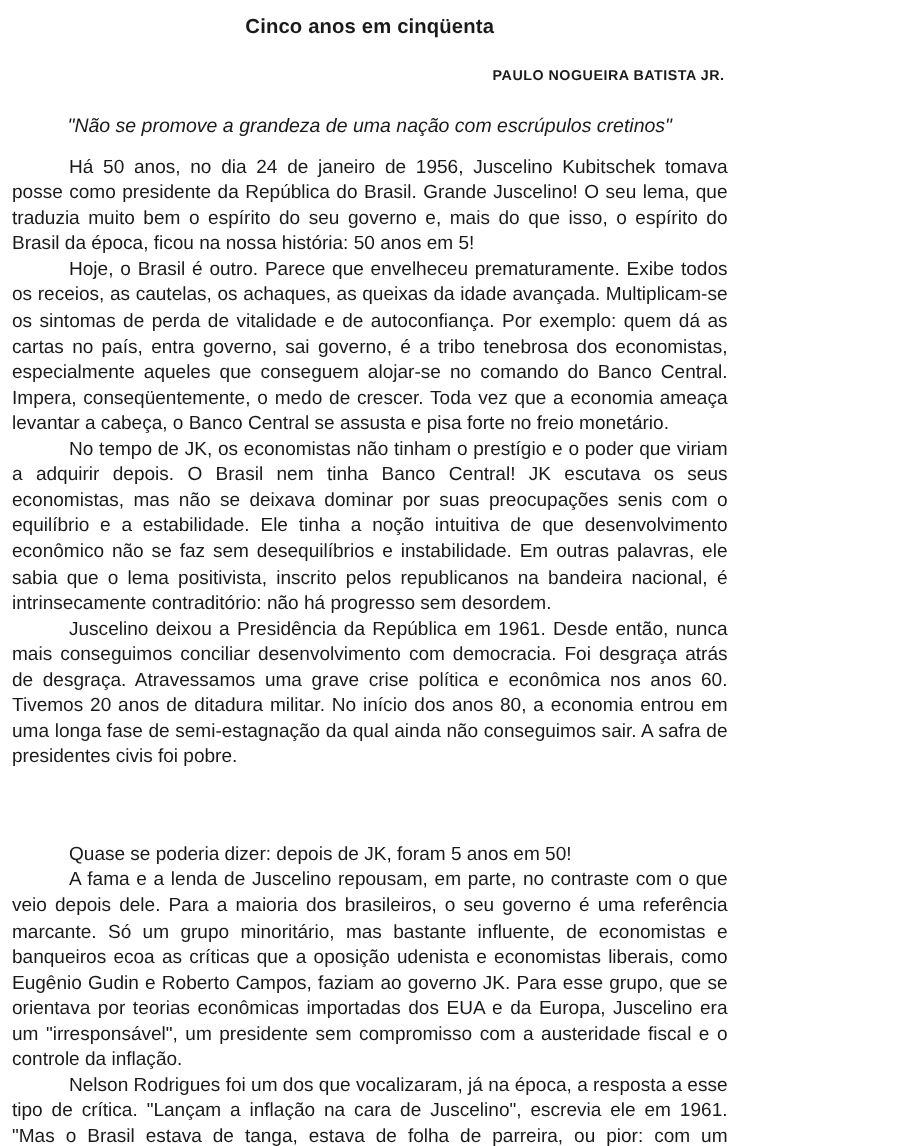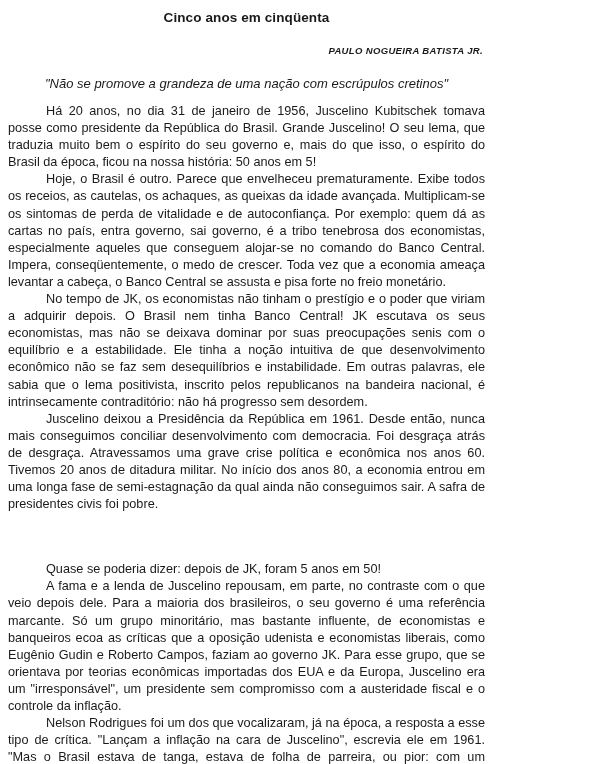--- a/index.html
+++ b/index.html
@@ -30,21 +30,20 @@
     font-size: 13.5px;
     font-weight: bold;
     text-align: center;
     letter-spacing: 0.1px;
     margin: 1px 0 0 0;
     line-height: 17px;
   }
 
   .byline {
     font-size: 9.5px;
-    font-style: italic;
     font-weight: bold;
     letter-spacing: 0.35px;
     text-align: right;
     margin: 18px 2px 0 0;
     line-height: 13px;
   }
 
   .epigraph {
     font-size: 13px;
     font-style: italic;
@@ -87,21 +86,21 @@
 <div id="page">
 
   <h1 class="doc-title">Cinco anos em cinqüenta</h1>
 
   <div class="byline">PAULO NOGUEIRA BATISTA JR.</div>
 
   <div class="epigraph">"Não se promove a grandeza de uma nação com escrúpulos cretinos"</div>
 
 
   <div class="body-text">
-    <p>Há 20 anos, no dia 31 de janeiro de 1956, Juscelino Kubitschek tomava posse como presidente da República do Brasil. Grande Juscelino! O seu lema, que traduzia muito bem o espírito do seu governo e, mais do que isso, o espírito do Brasil da época, ficou na nossa história: 50 anos em 5!</p>
+    <p>Há 50 anos, no dia 24 de janeiro de 1956, Juscelino Kubitschek tomava posse como presidente da República do Brasil. Grande Juscelino! O seu lema, que traduzia muito bem o espírito do seu governo e, mais do que isso, o espírito do Brasil da época, ficou na nossa história: 50 anos em 5!</p>
     <p>Hoje, o Brasil é outro. Parece que envelheceu prematuramente. Exibe todos os receios, as cautelas, os achaques, as queixas da idade avançada. Multiplicam-se os sintomas de perda de vitalidade e de autoconfiança. Por exemplo: quem dá as cartas no país, entra governo, sai governo, é a tribo tenebrosa dos economistas, especialmente aqueles que conseguem alojar-se no comando do Banco Central. Impera, conseqüentemente, o medo de crescer. Toda vez que a economia ameaça levantar a cabeça, o Banco Central se assusta e pisa forte no freio monetário.</p>
     <p>No tempo de JK, os economistas não tinham o prestígio e o poder que viriam a adquirir depois. O Brasil nem tinha Banco Central! JK escutava os seus economistas, mas não se deixava dominar por suas preocupações senis com o equilíbrio e a estabilidade. Ele tinha a noção intuitiva de que desenvolvimento econômico não se faz sem desequilíbrios e instabilidade. Em outras palavras, ele sabia que o lema positivista, inscrito pelos republicanos na bandeira nacional, é intrinsecamente contraditório: não há progresso sem desordem.</p>
     <p>Juscelino deixou a Presidência da República em 1961. Desde então, nunca mais conseguimos conciliar desenvolvimento com democracia. Foi desgraça atrás de desgraça. Atravessamos uma grave crise política e econômica nos anos 60. Tivemos 20 anos de ditadura militar. No início dos anos 80, a economia entrou em uma longa fase de semi-estagnação da qual ainda não conseguimos sair. A safra de presidentes civis foi pobre.</p>
     <p class="last-line">Quase se poderia dizer: depois de JK, foram 5 anos em 50!</p>
     <p>A fama e a lenda de Juscelino repousam, em parte, no contraste com o que veio depois dele. Para a maioria dos brasileiros, o seu governo é uma referência marcante. Só um grupo minoritário, mas bastante influente, de economistas e banqueiros ecoa as críticas que a oposição udenista e economistas liberais, como Eugênio Gudin e Roberto Campos, faziam ao governo JK. Para esse grupo, que se orientava por teorias econômicas importadas dos EUA e da Europa, Juscelino era um "irresponsável", um presidente sem compromisso com a austeridade fiscal e o controle da inflação.</p>
     <p>Nelson Rodrigues foi um dos que vocalizaram, já na época, a resposta a esse tipo de crítica. "Lançam a inflação na cara de Juscelino", escrevia ele em 1961. "Mas o Brasil estava de tanga, estava de folha de parreira, ou pior: com um barbante em cima do umbigo. Todo o Nordeste lambia rapadura. E vamos e venhamos: para um povo que lambe rapadura, que sentido têm os artigos do professor Gudin? Sempre existiram os Gudins e o povo sempre lambeu rapadura. Ao passo que o Brasil só conheceu um Juscelino".</p>
     <p class="last-line">E nunca mais apareceu um Juscelino.</p>
   </div>
 
 </div>

